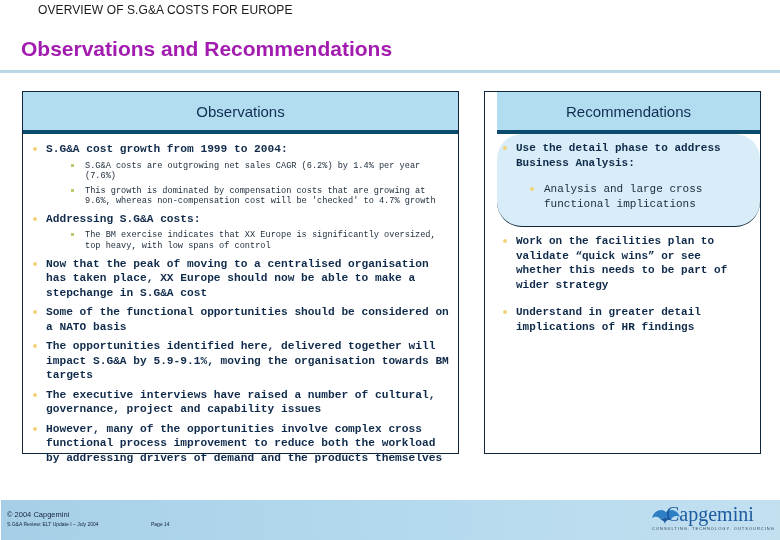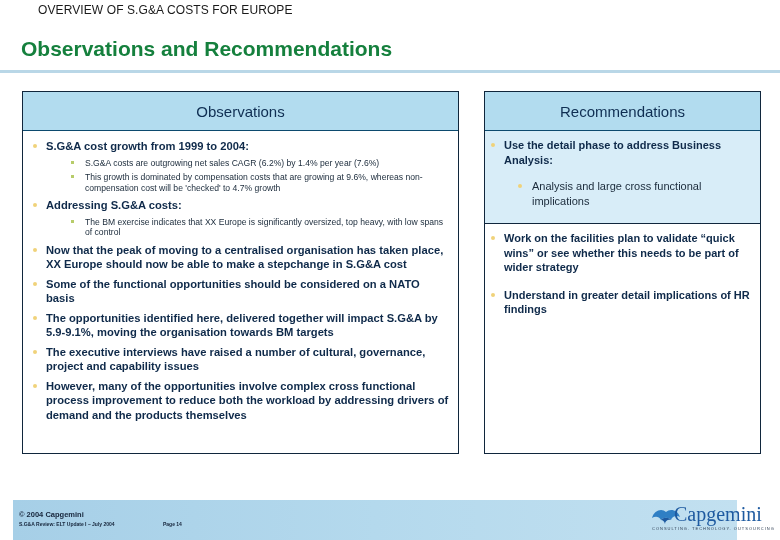--- a/index.html
+++ b/index.html
@@ -8,39 +8,39 @@
       background: #ffffff;
       font-family: "Liberation Sans", sans-serif;
       color: #0f2a4a;
     }
     .kicker {
       position: absolute; left: 22px; top: 3px;
       font-size: 12px; letter-spacing: 0.1px; color: #1a1a1a; margin-left: 16px;
     }
     .title {
       position: absolute; left: 21px; top: 37px;
-      font-size: 21px; font-weight: bold; color: #15803d;
+      font-size: 21px; font-weight: bold; color: #a21caf;
     }
     .title-bar {
       position: absolute; left: 0; top: 70px; width: 780px; height: 3px;
       background: #b9d7e7;
     }
     .panel {
       position: absolute; top: 91px; border: 1px solid #10263c;
       background: #fff; box-sizing: border-box;
     }
     .panel.obs { left: 22px; width: 437px; height: 363px; }
-    .panel.rec { left: 484px; width: 277px; height: 363px; }
+    .panel.rec { left: 484px; width: 277px; height: 363px; padding-left: 12px; }
     .panel-head {
-      height: 38px; background: #b2dcef; border-bottom: 1px solid #0c4a6e;
+      height: 38px; background: #b2dcef; border-bottom: 4px solid #0c4a6e;
       display: flex; align-items: center; justify-content: center;
       font-size: 15px; color: #0f2e52;
     }
-    .rec-top { background: #d8edf8; border-bottom: 1px solid #10263c; height: 93px; box-sizing: border-box; padding-top: 4px; }
-    ul { list-style: none; margin: 0; padding: 0; }
+    .rec-top { background: #d8edf8; border-bottom: 1px solid #10263c; height: 93px; box-sizing: border-box; padding-top: 4px; border-radius: 25px; }
+    ul { list-style: none; margin: 0; padding: 0; font-family: Liberation Mono, monospace; }
     .l1 {
       position: relative; padding-left: 19px; font-size: 11.2px; font-weight: bold;
       line-height: 14.5px; color: #0f2a4a; margin-top: 3px;
     }
     .l1::before {
       content: ""; position: absolute; left: 6px; top: 5px; width: 4px; height: 4px;
       border-radius: 50%; background: #f0d27a;
     }
     .l2 {
       position: relative; padding-left: 39px; font-size: 8.6px; line-height: 10.6px;
@@ -57,30 +57,29 @@
       position: relative; padding-left: 47px; font-size: 11px; line-height: 14.5px;
       color: #1a2a3a; margin-top: 12px; font-weight: normal; padding-right: 6px;
     }
     .rec .l2r::before {
       content: ""; position: absolute; left: 33px; top: 5px; width: 4px; height: 4px;
       border-radius: 50%; background: #f0d27a;
     }
     .rec-bottom { padding-top: 4px; }
     .rec-bottom .l1 { margin-bottom: 13px; }
     .footer {
-      position: absolute; left: 13px; top: 500px; width: 724px; height: 40px;
+      position: absolute; left: 1px; top: 500px; width: 780px; height: 40px;
       background: linear-gradient(90deg, #a6cfe7 0%, #b4d9ed 50%, #c2e0f0 100%);
-      font-weight: bold;
     }
     .copy { position: absolute; left: 6px; top: 10px; font-size: 7.5px; color: #15243a; }
     .sub { position: absolute; left: 6px; top: 21px; font-size: 5px; color: #15243a; }
     .page { position: absolute; left: 150px; top: 21px; font-size: 5px; color: #15243a; }
     .logo { position: absolute; left: 650px; top: 503px; width: 125px; height: 32px; }
     .logo-word {
-      position: absolute; left: 24px; top: 0; font-family: "Liberation Serif", serif;
+      position: absolute; left: 16px; top: 0; font-family: "Liberation Serif", serif;
       font-size: 20px; color: #1e5aa0;
     }
     .logo-tag { position: absolute; left: 2px; top: 23px; font-size: 4px; letter-spacing: 1px; color: #2b3b50; white-space: nowrap; }
   </style>
 </head>
 <body>
 
 <div class="kicker">OVERVIEW OF S.G&amp;A COSTS FOR EUROPE</div>
 <div class="title">Observations and Recommendations</div>
 <div class="title-bar"></div>

